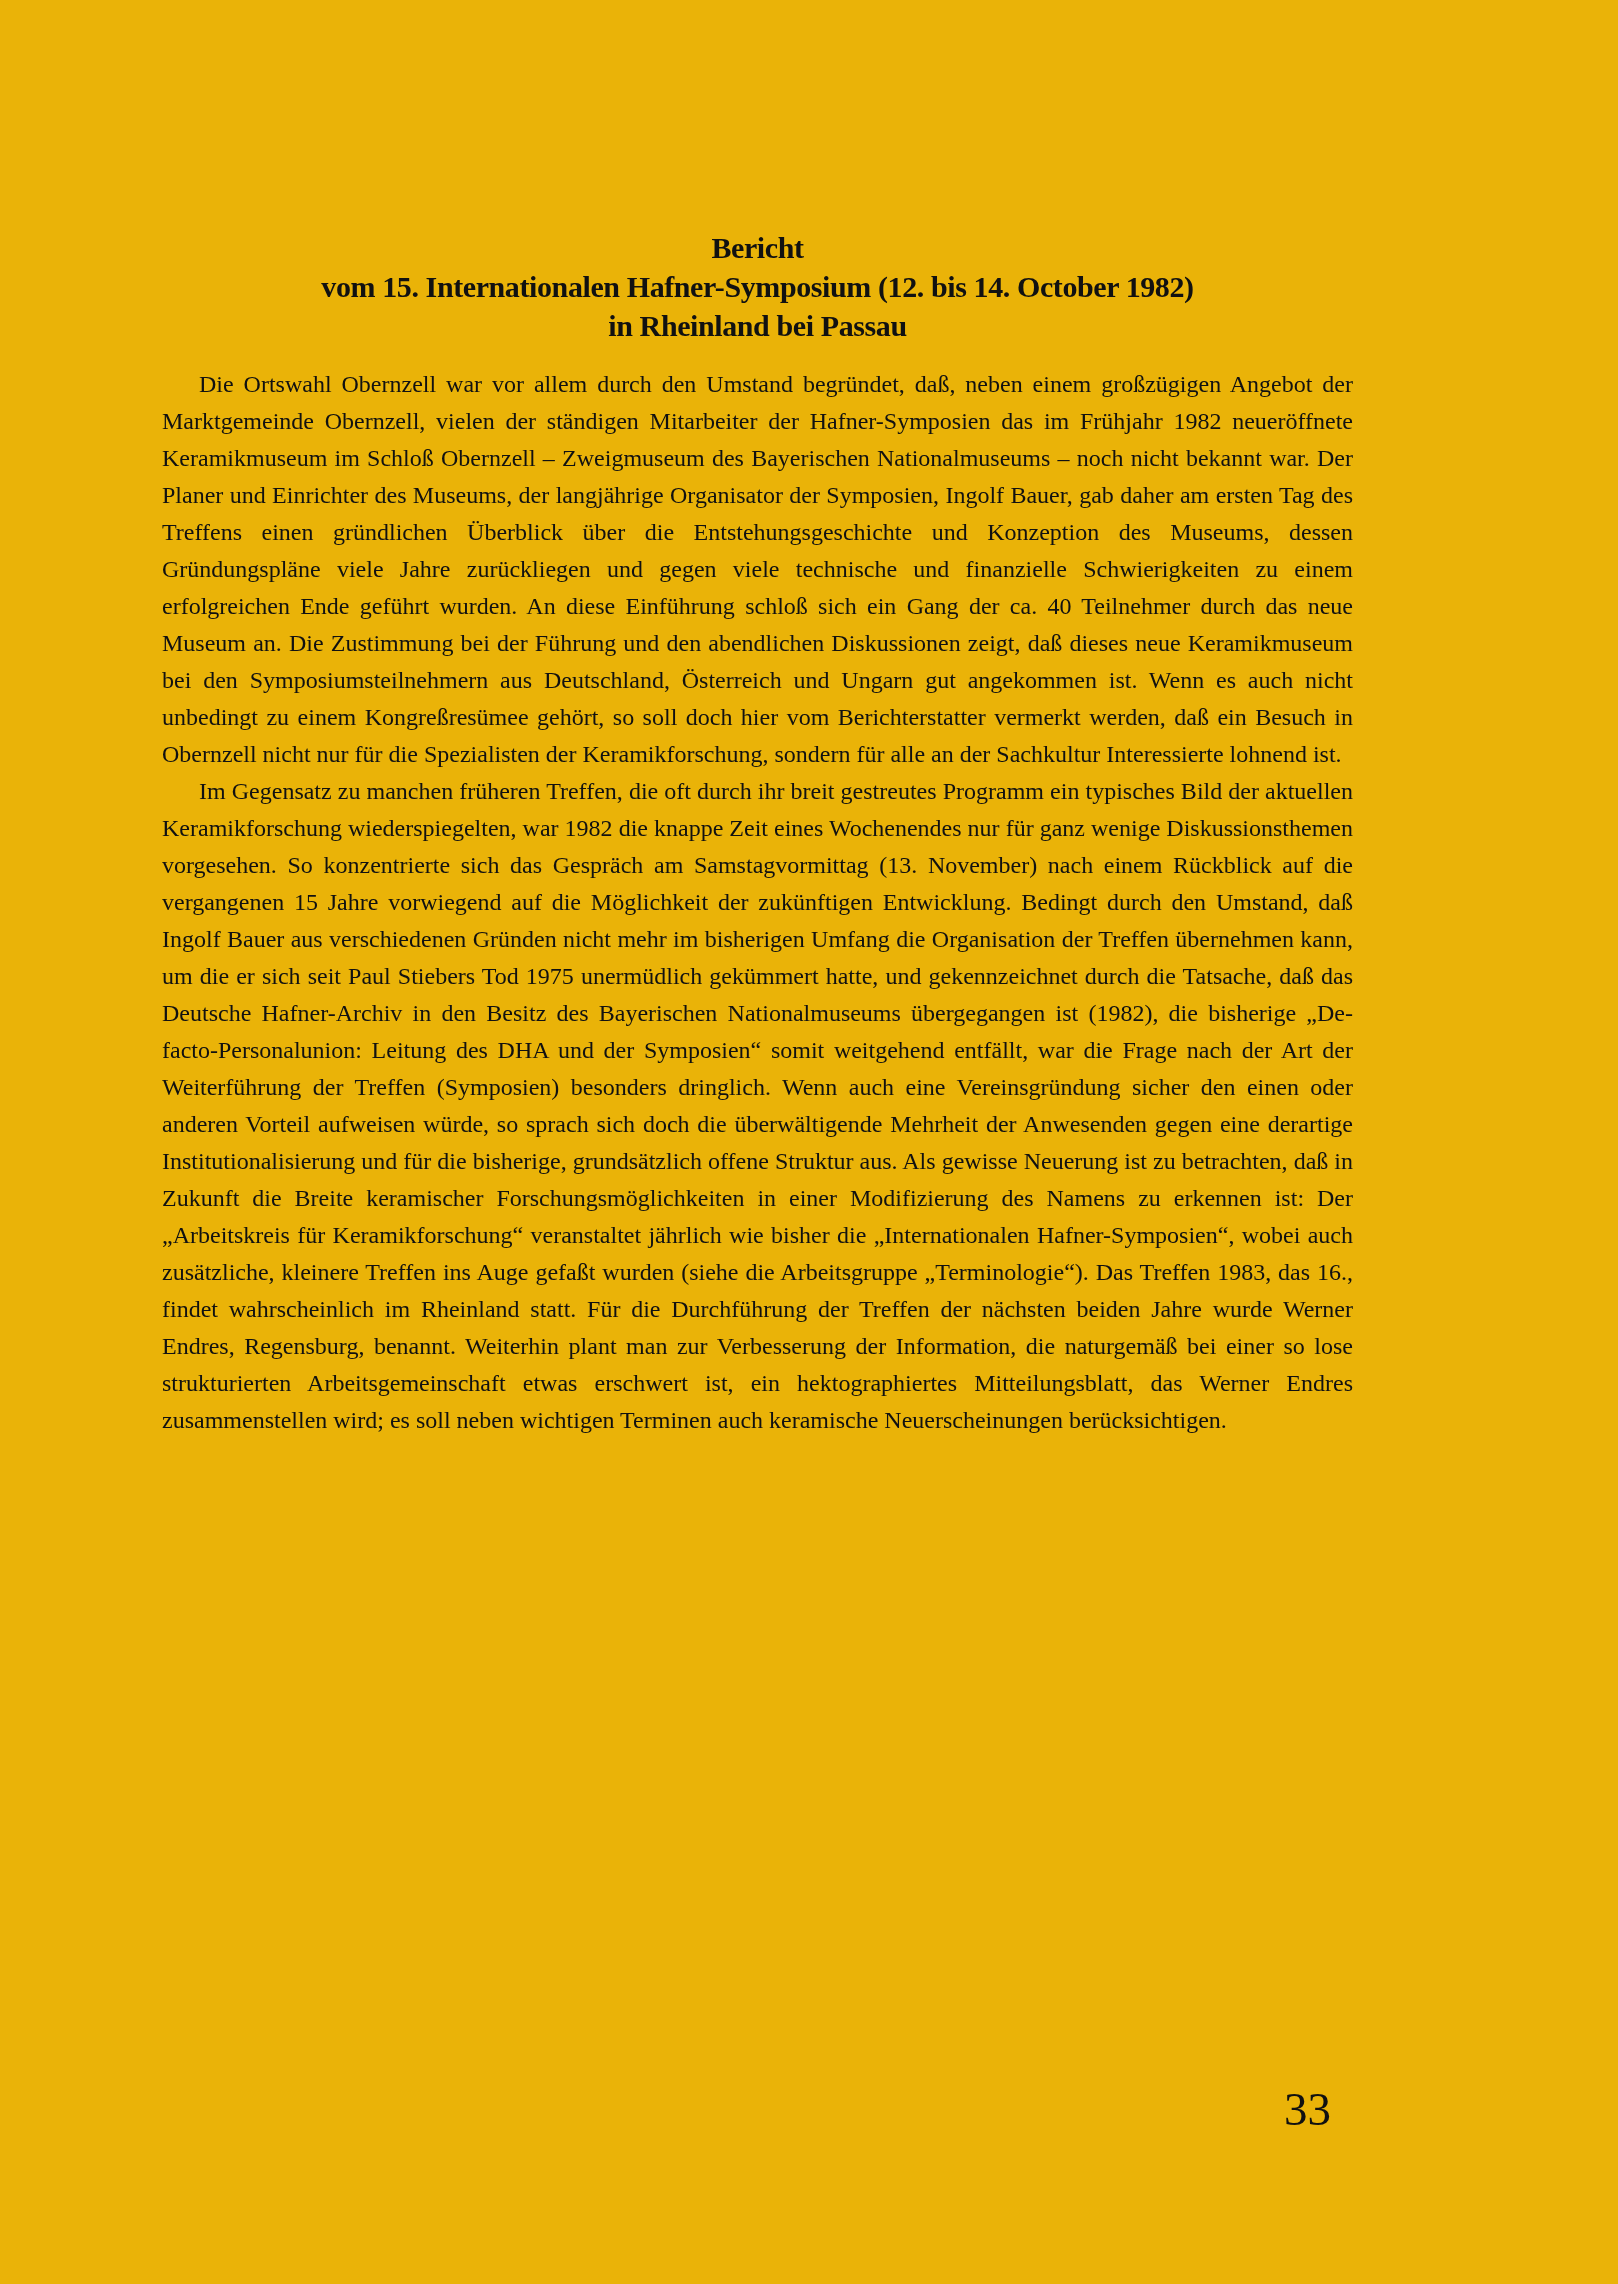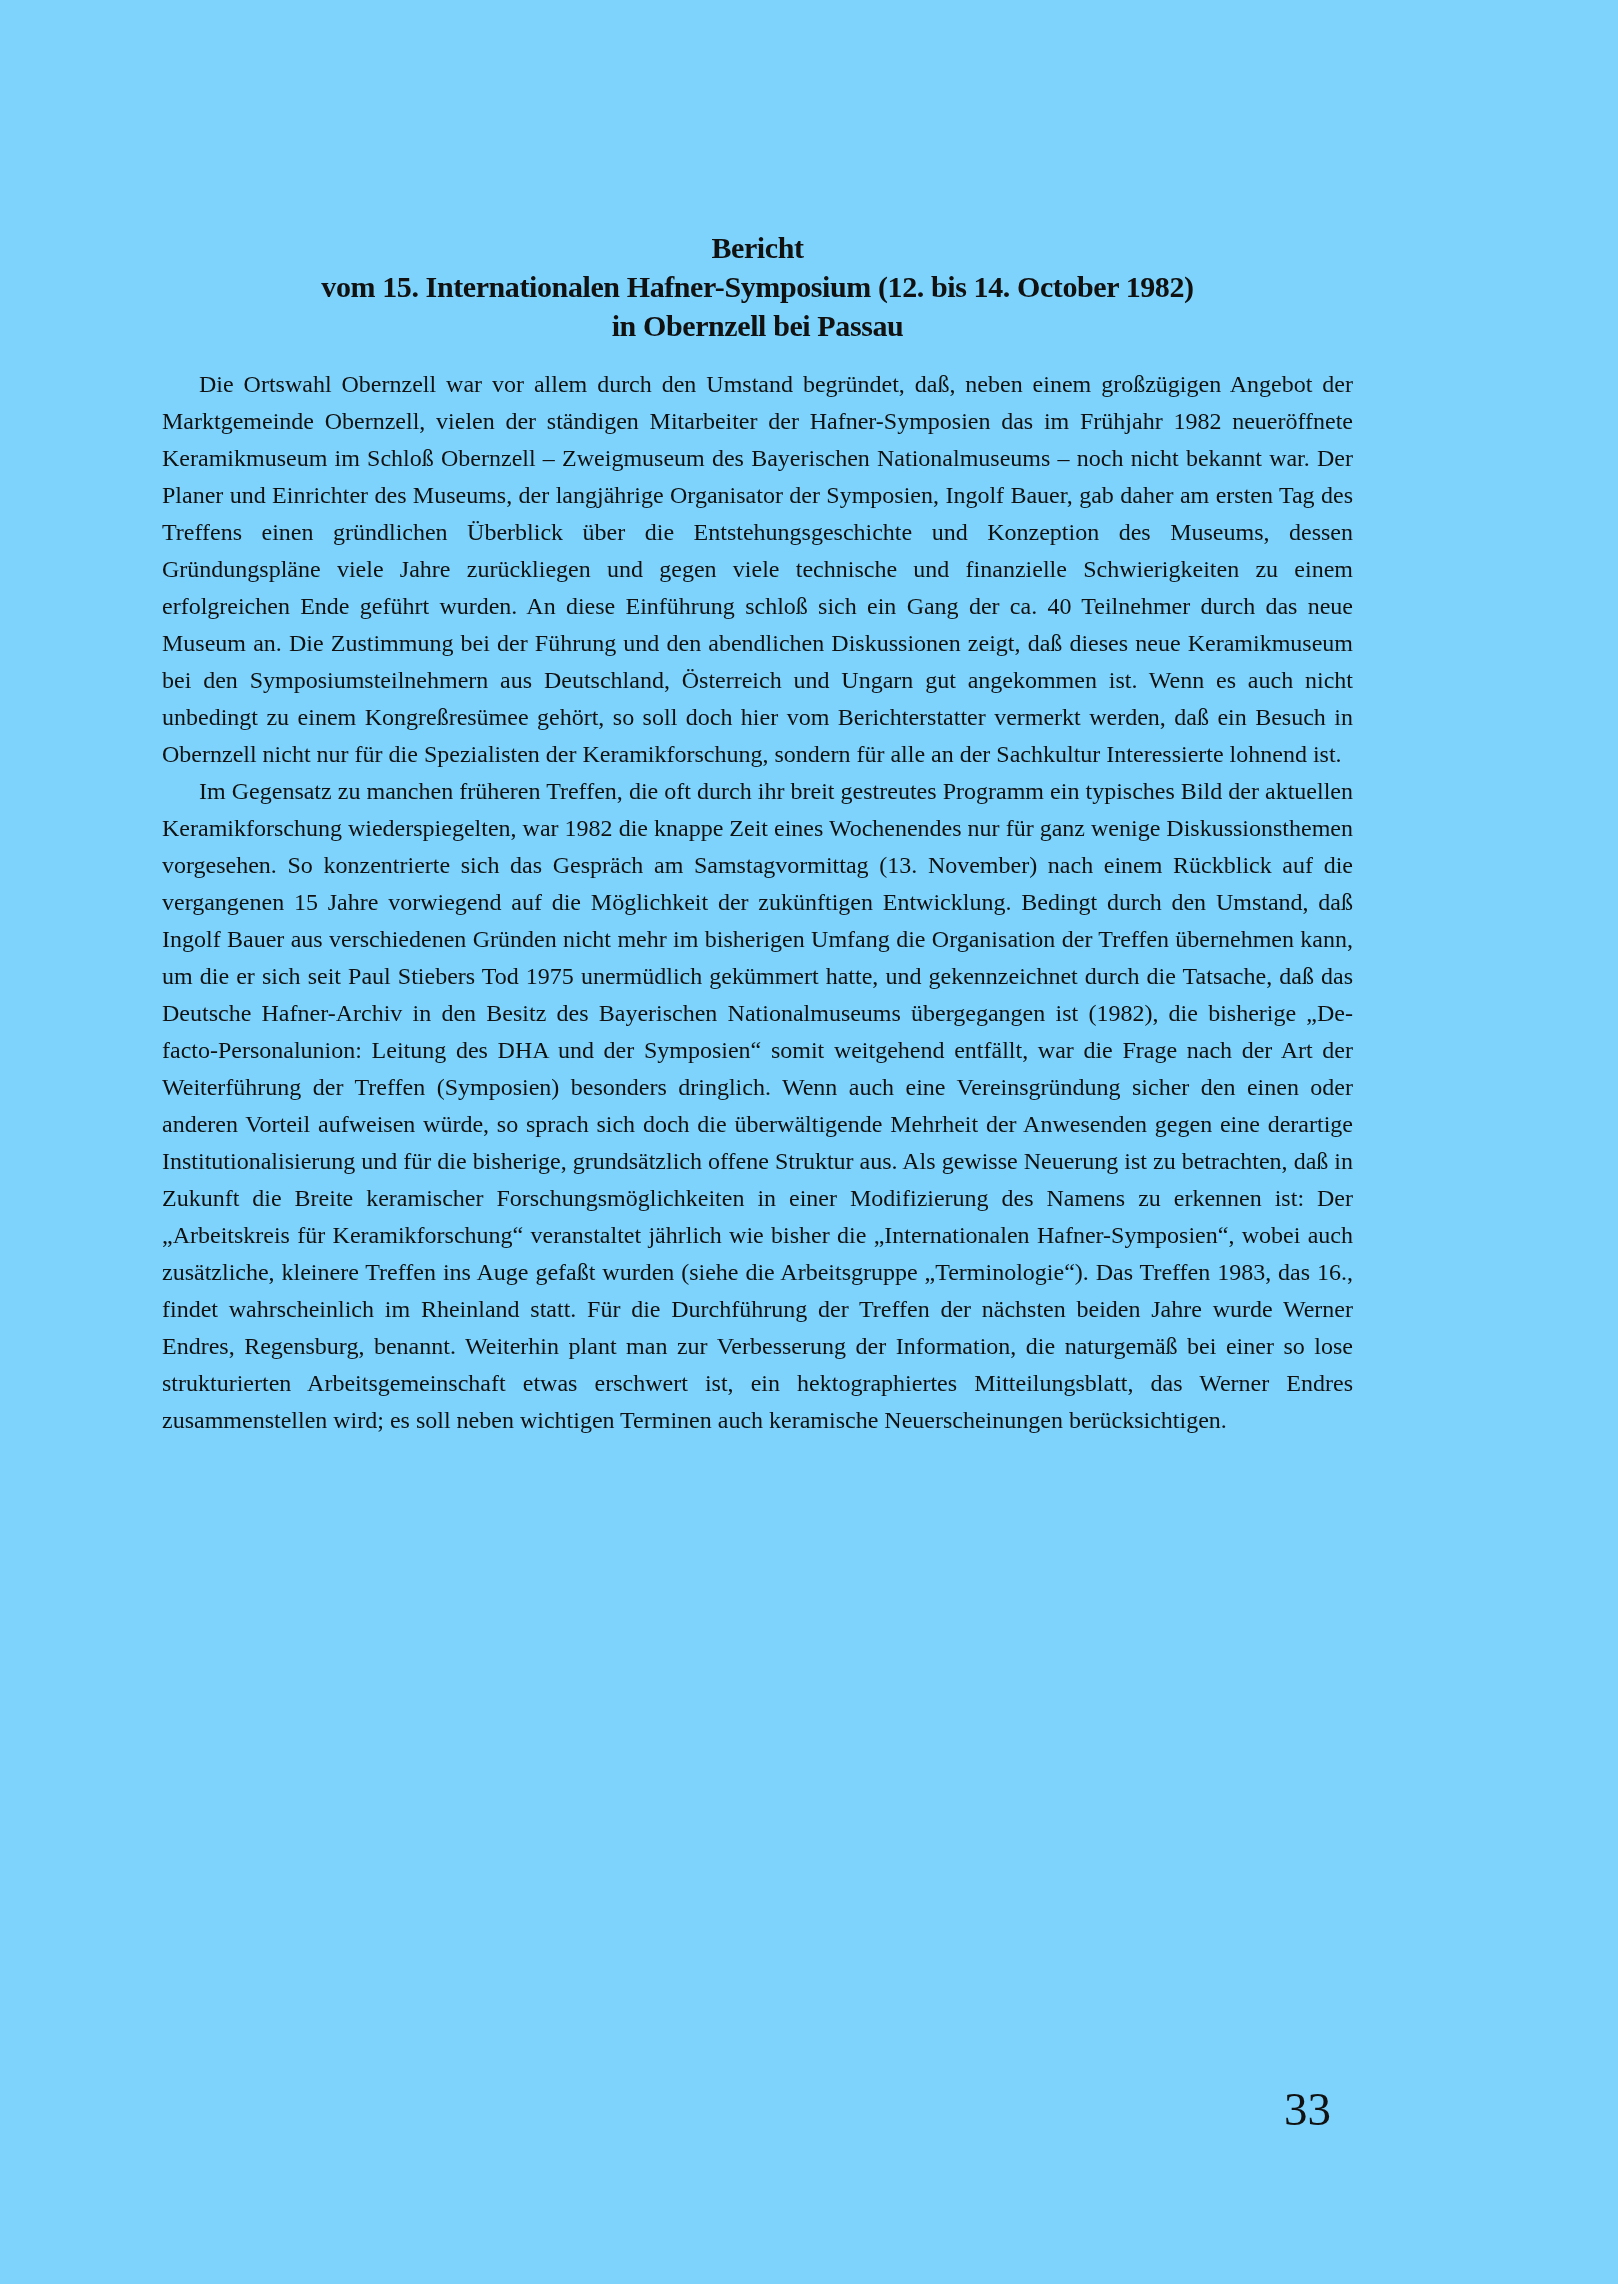--- a/index.html
+++ b/index.html
@@ -13,21 +13,21 @@
       position: relative;
       overflow: hidden;
       font-family: "Liberation Serif", "DejaVu Serif", serif;
       color: #111111;
     }
     .page {
       position: absolute;
       left: 0; top: 0;
       width: 1618px;
       height: 2284px;
-      background: #7dd3fc;
+      background: #eab308;
     }
     .heading {
       position: absolute;
       left: 162px;
       top: 228px;
       width: 1191px;
       text-align: center;
       font-weight: bold;
       font-size: 30px;
       line-height: 39px;
@@ -59,21 +59,21 @@
     }
   </style>
 </head>
 <body>
 
 <div class="page">
 
   <div class="heading">
     <span class="line">Bericht</span>
     <span class="line">vom 15. Internationalen Hafner-Symposium (12. bis 14. October 1982)</span>
-    <span class="line">in Obernzell bei Passau</span>
+    <span class="line">in Rheinland bei Passau</span>
   </div>
 
   <div class="body-text">
     <p>Die Ortswahl Obernzell war vor allem durch den Umstand begründet, daß, neben einem großzügigen Angebot der Marktgemeinde Obernzell, vielen der ständigen Mitarbeiter der Hafner-Symposien das im Frühjahr 1982 neueröffnete Keramikmuseum im Schloß Obernzell – Zweigmuseum des Bayerischen Natio­nalmuseums – noch nicht bekannt war. Der Planer und Einrichter des Museums, der langjährige Organisator der Symposien, Ingolf Bauer, gab daher am ersten Tag des Treffens einen gründlichen Überblick über die Entstehungsgeschichte und Konzeption des Museums, dessen Gründungspläne viele Jahre zurückliegen und gegen viele technische und finanzielle Schwierigkeiten zu einem erfolgreichen En­de geführt wurden. An diese Einführung schloß sich ein Gang der ca. 40 Teilneh­mer durch das neue Museum an. Die Zustimmung bei der Führung und den abendlichen Diskussionen zeigt, daß dieses neue Keramikmuseum bei den Sym­posiumsteilnehmern aus Deutschland, Österreich und Ungarn gut angekommen ist. Wenn es auch nicht unbedingt zu einem Kongreßresümee gehört, so soll doch hier vom Berichterstatter vermerkt werden, daß ein Besuch in Obernzell nicht nur für die Spezialisten der Keramikforschung, sondern für alle an der Sachkultur In­teressierte lohnend ist.</p>
     <p>Im Gegensatz zu manchen früheren Treffen, die oft durch ihr breit gestreutes Programm ein typisches Bild der aktuellen Keramikforschung wiederspiegelten, war 1982 die knappe Zeit eines Wochenendes nur für ganz wenige Diskussions­themen vorgesehen. So konzentrierte sich das Gespräch am Samstagvormittag (13. November) nach einem Rückblick auf die vergangenen 15 Jahre vorwiegend auf die Möglichkeit der zukünftigen Entwicklung. Bedingt durch den Umstand, daß Ingolf Bauer aus verschiedenen Gründen nicht mehr im bisherigen Umfang die Organisation der Treffen übernehmen kann, um die er sich seit Paul Stiebers Tod 1975 unermüdlich gekümmert hatte, und gekennzeichnet durch die Tatsache, daß das Deutsche Hafner-Archiv in den Besitz des Bayerischen Nationalmuseums übergegangen ist (1982), die bisherige „De-facto-Personalunion: Leitung des DHA und der Symposien“ somit weitgehend entfällt, war die Frage nach der Art der Weiterführung der Treffen (Symposien) besonders dringlich. Wenn auch eine Vereinsgründung sicher den einen oder anderen Vorteil aufweisen würde, so sprach sich doch die überwältigende Mehrheit der Anwesenden gegen eine derar­tige Institutionalisierung und für die bisherige, grundsätzlich offene Struktur aus. Als gewisse Neuerung ist zu betrachten, daß in Zukunft die Breite keramischer Forschungsmöglichkeiten in einer Modifizierung des Namens zu erkennen ist: Der „Arbeitskreis für Keramikforschung“ veranstaltet jährlich wie bisher die „Interna­tionalen Hafner-Symposien“, wobei auch zusätzliche, kleinere Treffen ins Auge gefaßt wurden (siehe die Arbeitsgruppe „Terminologie“). Das Treffen 1983, das 16., findet wahrscheinlich im Rheinland statt. Für die Durchführung der Treffen der nächsten beiden Jahre wurde Werner Endres, Regensburg, benannt. Weiter­hin plant man zur Verbesserung der Information, die naturgemäß bei einer so lose strukturierten Arbeitsgemeinschaft etwas erschwert ist, ein hektographiertes Mit­teilungsblatt, das Werner Endres zusammenstellen wird; es soll neben wichtigen Terminen auch keramische Neuerscheinungen berücksichtigen.</p>
   </div>
 
   <div class="page-number">33</div>
 
 </div>

